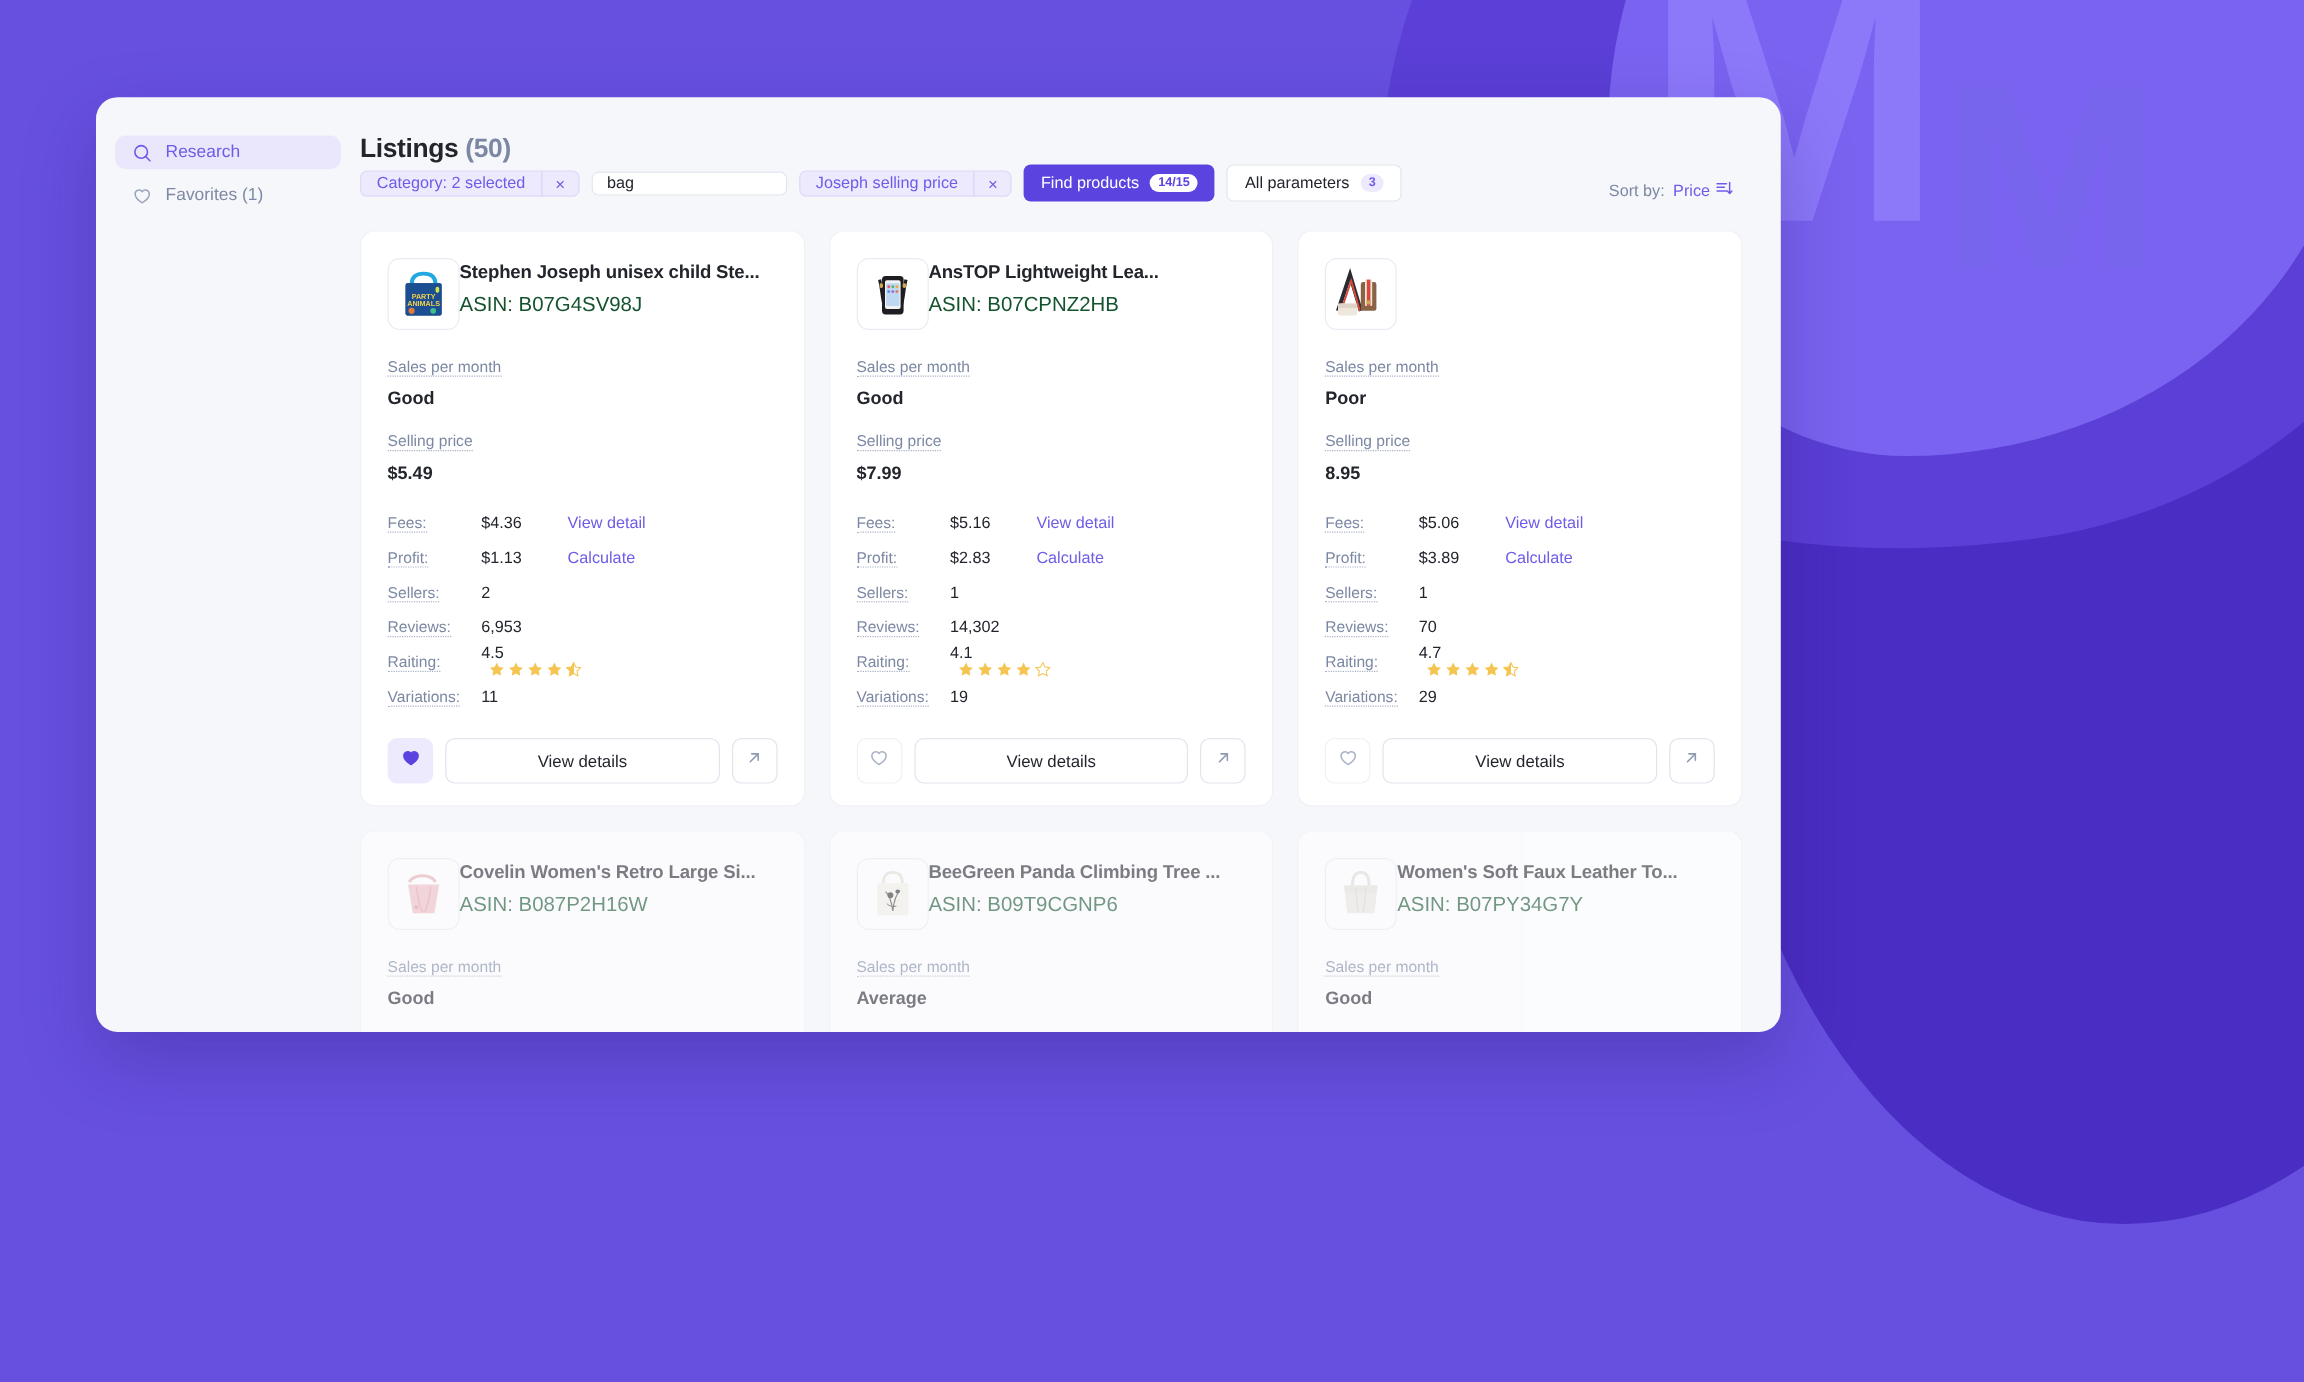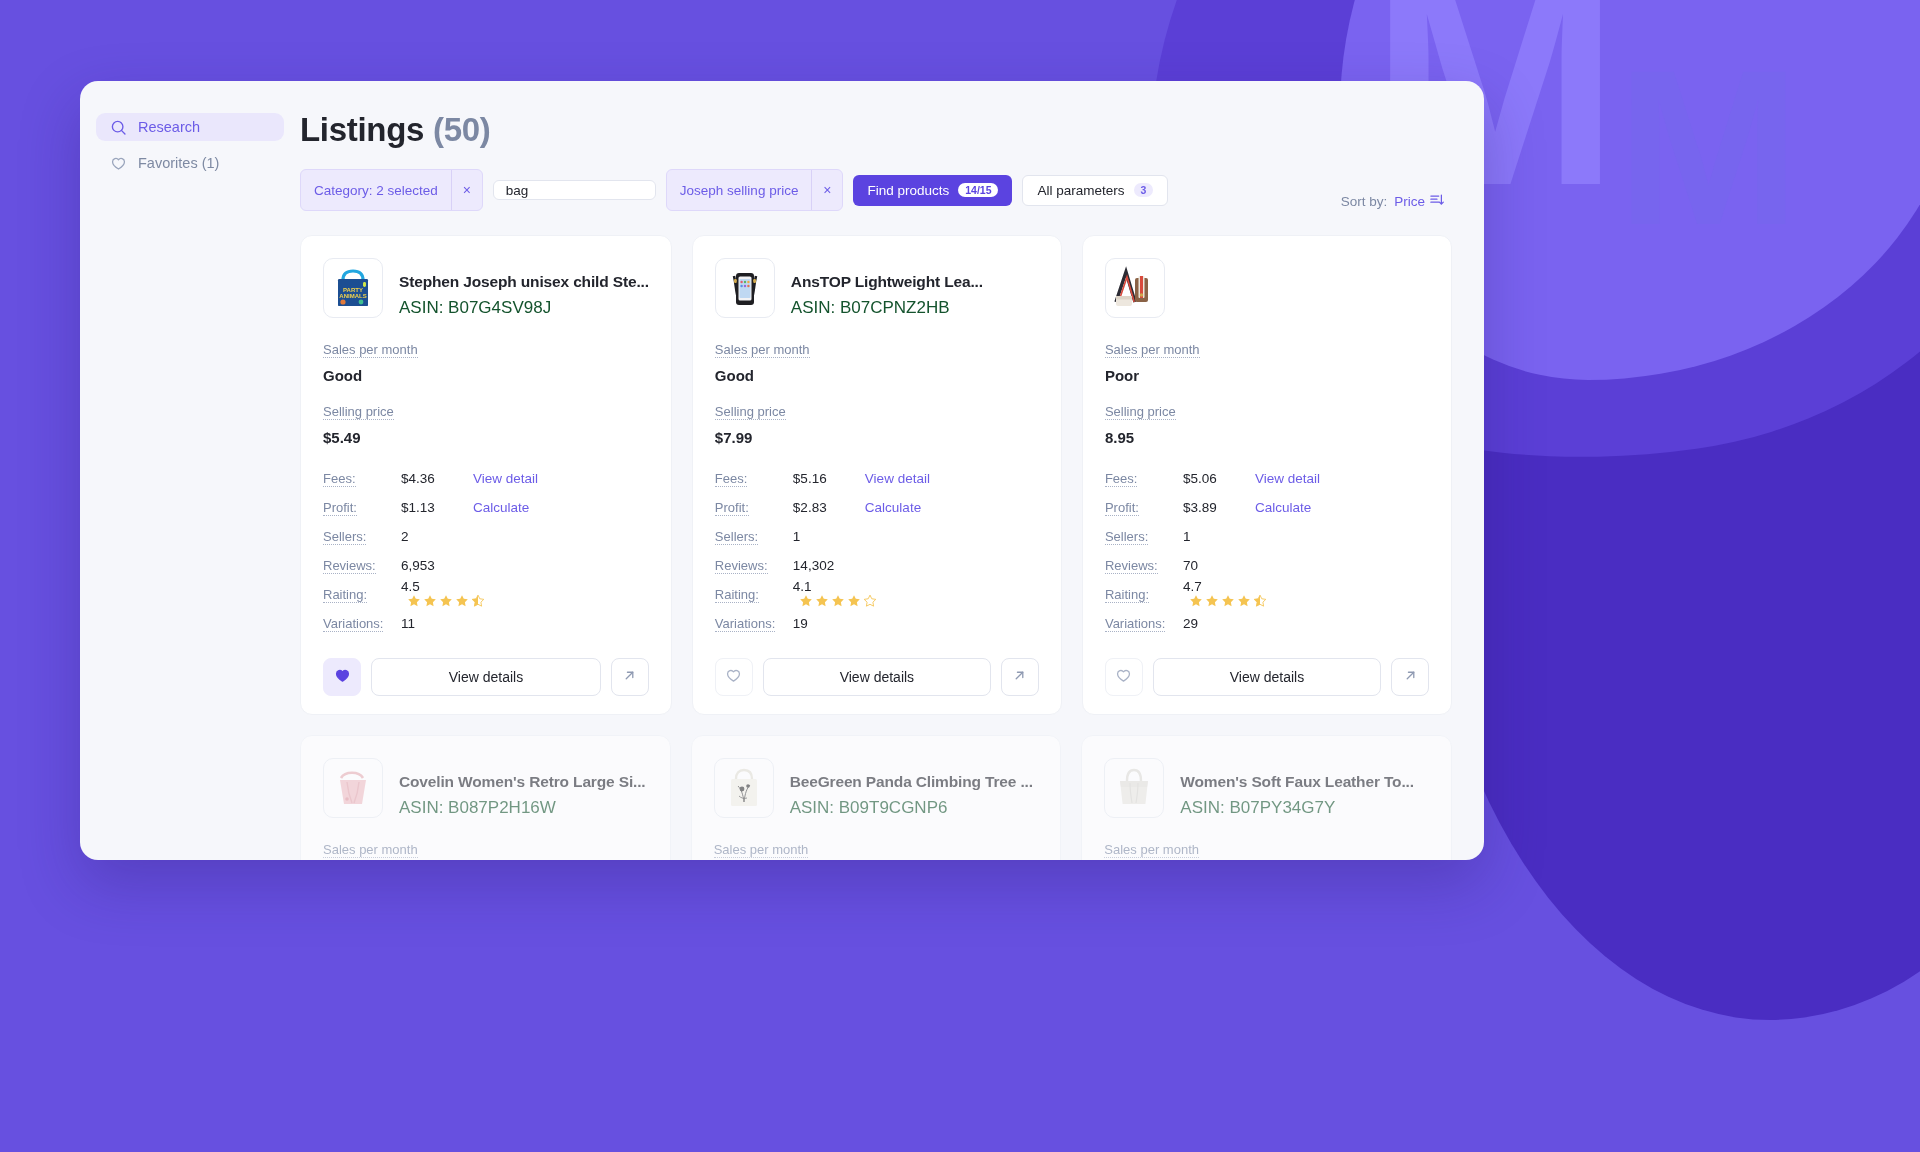--- a/index.html
+++ b/index.html
@@ -93,43 +93,42 @@
   
   .main {
     flex: 1 1 auto;
     min-width: 0;
     padding: 30px 32px 0 0;
     display: flex;
     flex-direction: column;
   }
 
   .page-title {
-    font-size: 33px;
+    font-size: 22px;
     font-weight: 700;
     color: #23252D;
     letter-spacing: -0.3px;
-    margin-bottom: 20px;
   }
   .page-title .count {
     color: #7C88A3;
     font-weight: 600;
   }
 
   
   .filter-bar {
     display: flex;
     align-items: center;
     gap: 10px;
     margin-bottom: 24px;
   }
 
   .chip {
     display: flex;
     align-items: stretch;
-    height: 42px;
+    height: 22px;
     border-radius: 6px;
     overflow: hidden;
     background: #EDEAFD;
     border: 1px solid #DED8FA;
     cursor: pointer;
   }
   .chip .chip-label {
     display: flex; align-items: center;
     padding: 0 13px;
     font-size: 13.5px;
@@ -236,22 +235,21 @@
 
   .card {
     background: #fff;
     border-radius: 12px;
     padding: 22px 22px 18px 22px;
     border: 1px solid #EFF1F6;
   }
 
   .card-head {
     display: flex;
-    align-items: flex-end;
-    gap: 16px;
+    align-items: flex-start;
     margin-bottom: 22px;
   }
   .thumb {
     width: 60px; height: 60px;
     flex: 0 0 60px;
     border: 1px solid #E8EBF2;
     border-radius: 10px;
     overflow: hidden;
     background: #fff;
     display: flex; align-items: center; justify-content: center;

